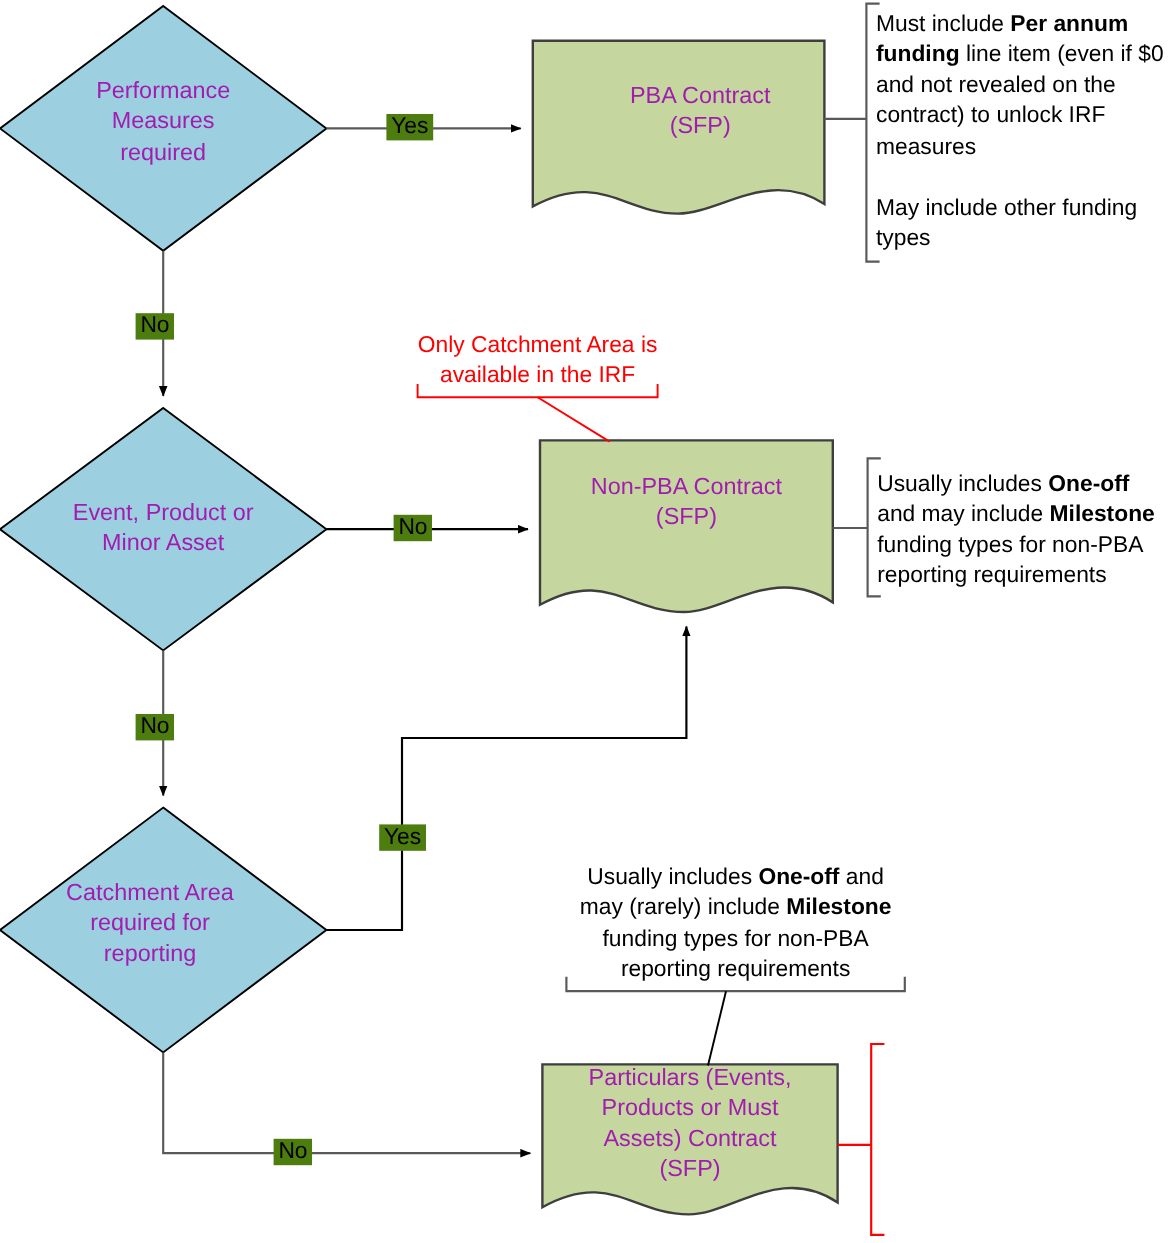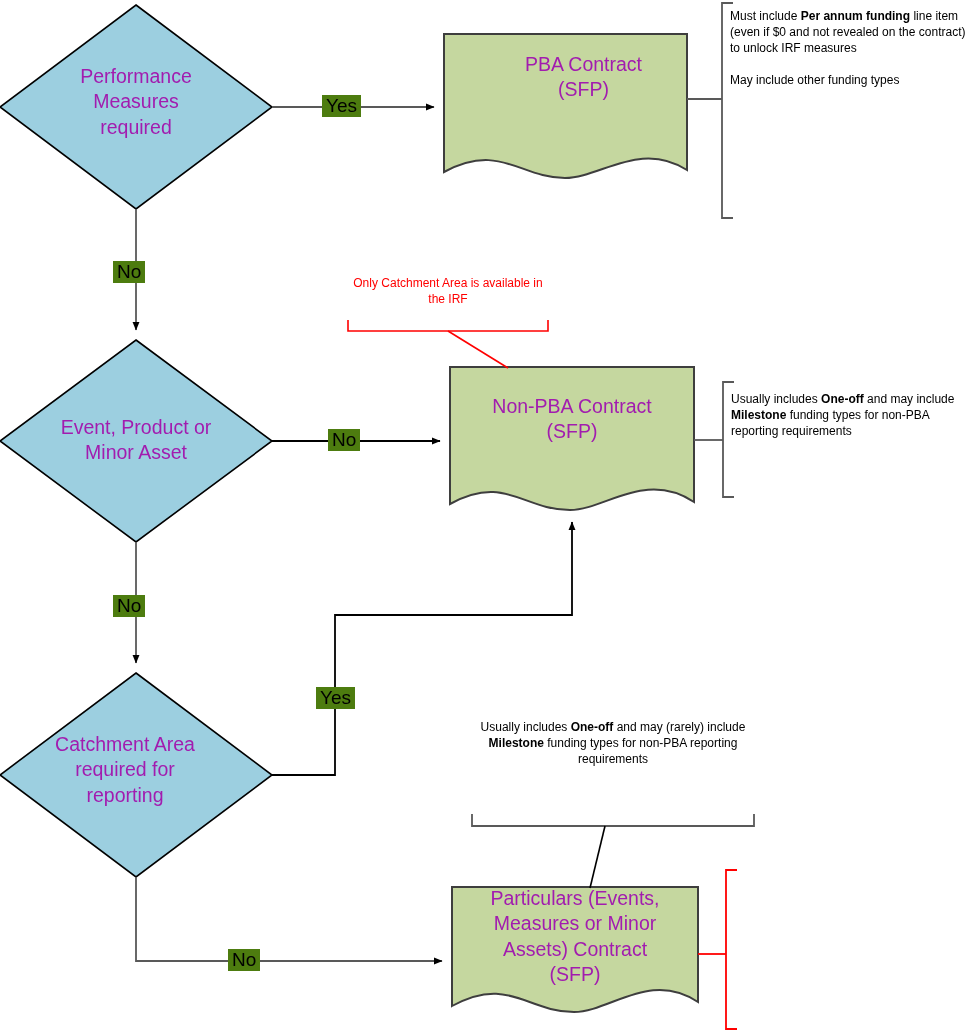--- a/index.html
+++ b/index.html
@@ -42,21 +42,21 @@
   .edge-label {
     position: absolute;
     font-size: 19px;
     color: #000000;
     background: #4d7c0f;
     padding: 0 4px;
     text-align: center;
   }
   .note {
     position: absolute;
-    font-size: 12px;
+    font-size: 19px;
     line-height: 1.34;
     color: #000000;
   }
   .note b { font-weight: bold; }
   .note-red {
     color: #ff0000;
   }
   .note-center { text-align: center; }
 </style>
 </head>
@@ -124,28 +124,28 @@
 Measures
 required</div>
 
   <div class="node-label diamond-label" style="left:8px; top:415px; width:256px;">Event, Product or
 Minor Asset</div>
 
   <div class="node-label diamond-label" style="left:3px; top:732px; width:244px;">Catchment Area
 required for
 reporting</div>
 
-  <div class="node-label doc-label" style="left:446px; top:52px; width:275px;">PBA Contract
+  <div class="node-label doc-label" style="left:446px; top:68px; width:275px;">PBA Contract
 (SFP)</div>
 
   <div class="node-label doc-label" style="left:452px; top:394px; width:240px;">Non-PBA Contract
 (SFP)</div>
 
   <div class="node-label doc-label" style="left:454px; top:886px; width:242px;">Particulars (Events,
-Measures or Minor
+Products or Must
 Assets) Contract
 (SFP)</div>
 
   <div class="edge-label" style="left:322px; top:95px;">Yes</div>
 
   <div class="edge-label" style="left:113px; top:261px;">No</div>
 
   <div class="edge-label" style="left:328px; top:429px;">No</div>
 
   <div class="edge-label" style="left:113px; top:595px;">No</div>

